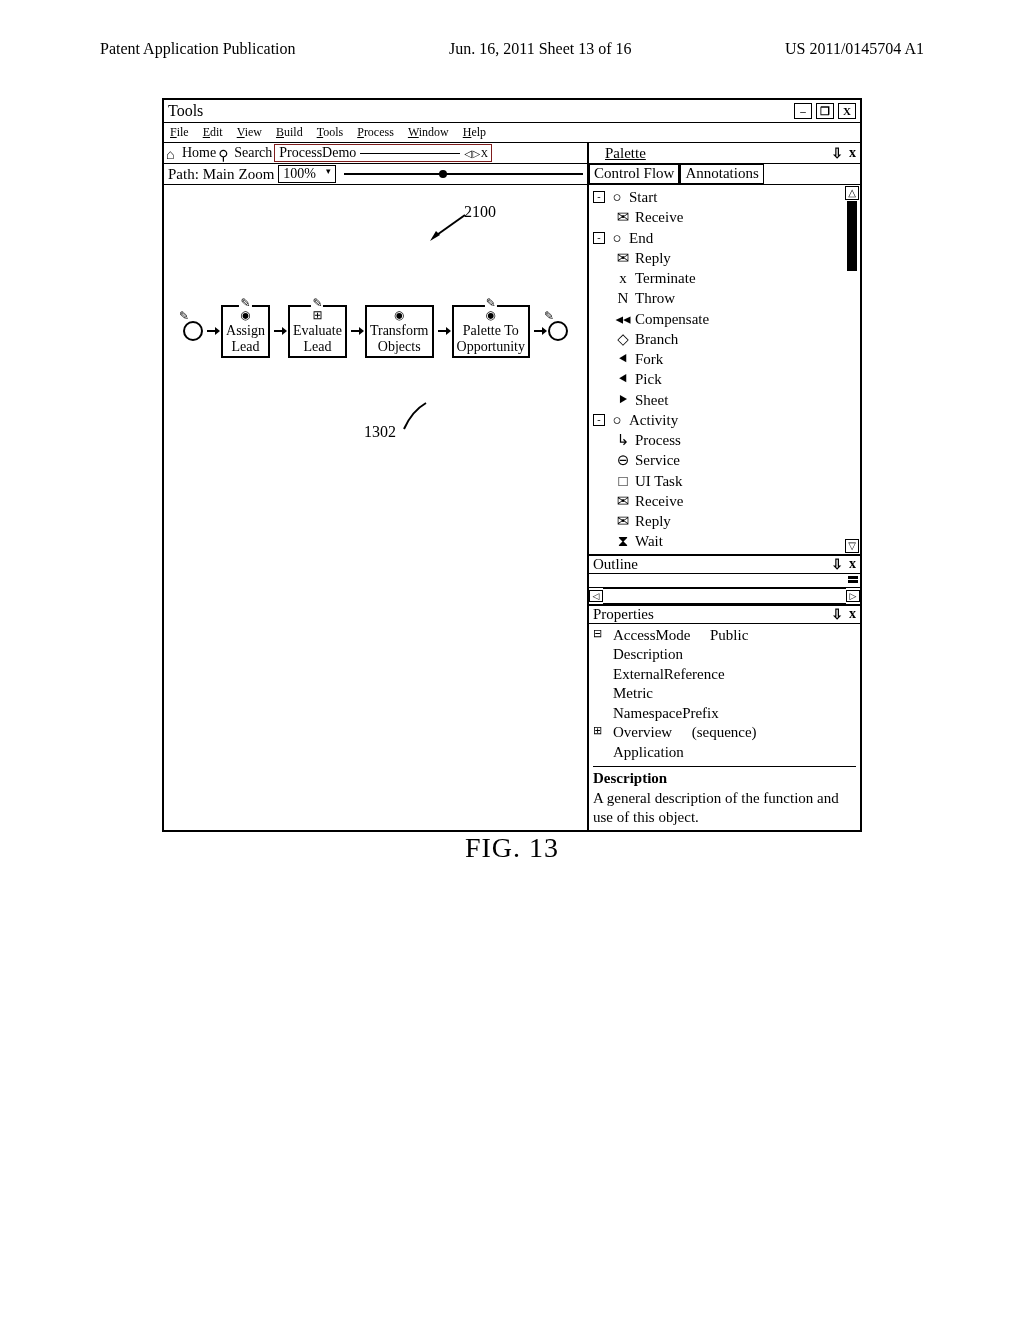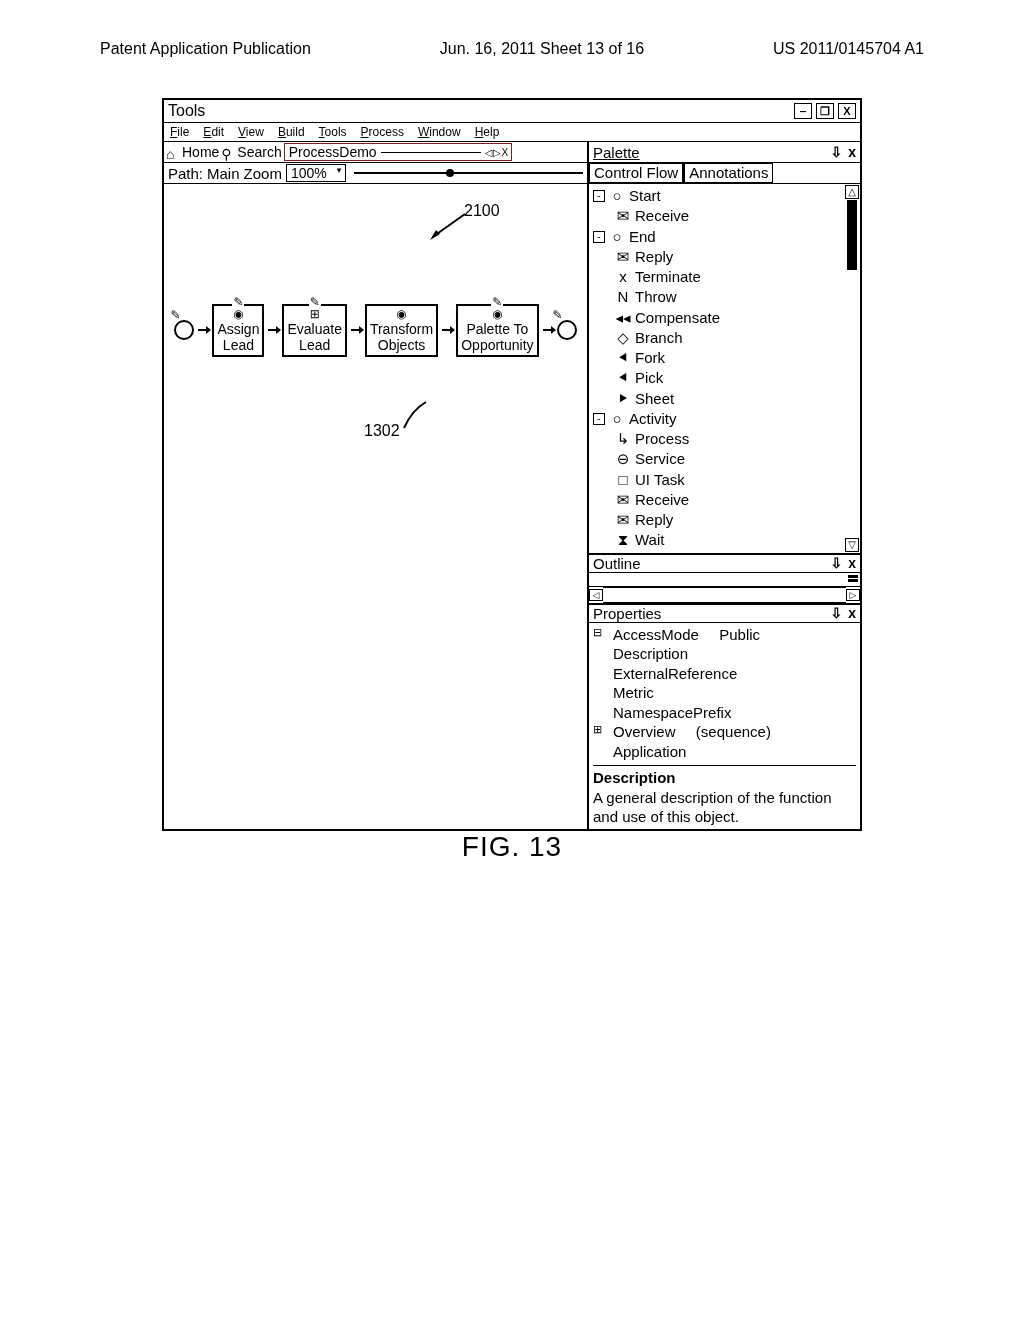--- a/index.html
+++ b/index.html
@@ -5,20 +5,21 @@
   * { box-sizing: border-box; margin: 0; padding: 0; }
   body {
     font-family: Arial, Helvetica, sans-serif;
     font-size: 14px;
     background: #fff;
     color: #000;
     width: 1024px;
   }
   .page {
     padding: 40px 60px 20px 60px;
+    font-family: Liberation Serif, serif;
   }
   .header-row {
     display: flex;
     justify-content: space-between;
     font-size: 16px;
     margin-bottom: 40px;
     padding: 0 40px;
   }
   .app-window {
     width: 700px;
@@ -85,20 +86,21 @@
   }
   .doc-tab .gap { display:inline-block; width:100px; border-bottom:1px solid #000; margin:0 2px; }
   .doc-tab .tri { font-size: 10px; letter-spacing:-1px;}
   .right-header-row {
     flex: 1;
     display: flex;
     align-items: center;
     justify-content: space-between;
     padding: 0 4px;
     font-size: 15px;
+    margin-left: 12px;
   }
   .pin-close { display:flex; gap:6px; font-size:14px; font-weight:bold; }
 
   .sub-row {
     display:flex;
     border-bottom: 1px solid #000;
   }
   .path-row {
     flex: 0 0 425px;
     display:flex;

